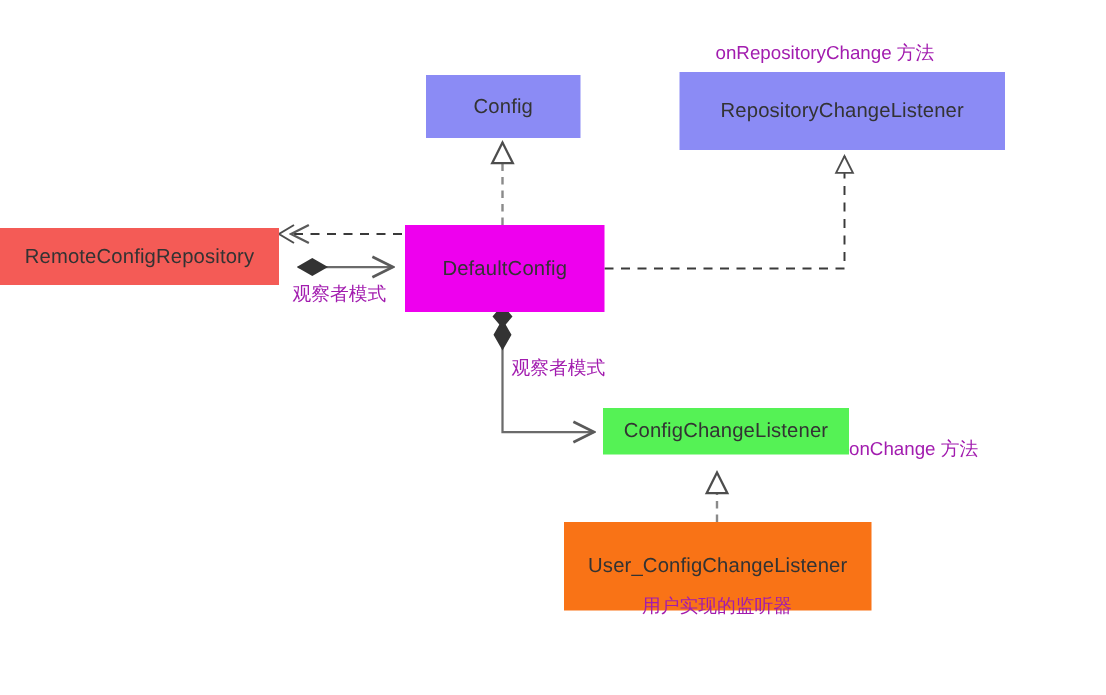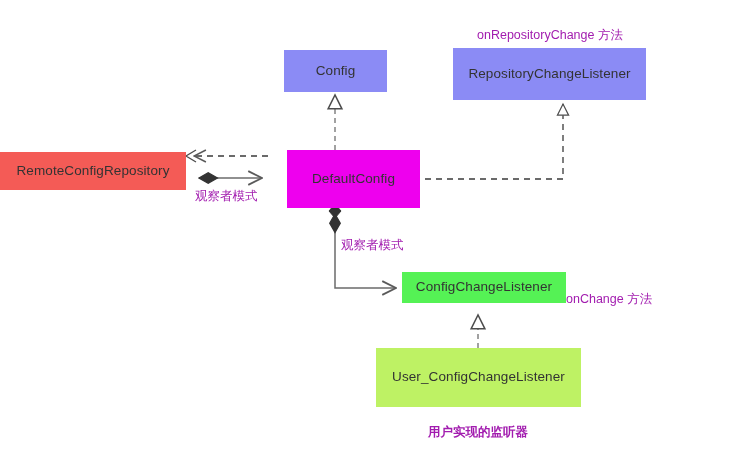--- a/index.html
+++ b/index.html
@@ -40,45 +40,44 @@
   .node-config {
     left: 284px;
     top: 50px;
     width: 103px;
     height: 42px;
     background: #8b8bf5;
   }
   .node-repository-change-listener {
     left: 453px;
     top: 48px;
-    width: 193px;
+    width: 217px;
     height: 52px;
     background: #8b8bf5;
   }
   .node-default-config {
     left: 270px;
     top: 150px;
     width: 133px;
     height: 58px;
     background: #ee00ee;
-    margin-left: 17px;
   }
   .node-config-change-listener {
     left: 402px;
     top: 272px;
     width: 164px;
     height: 31px;
     background: #55f255;
   }
   .node-user-config-change-listener {
     left: 376px;
     top: 348px;
     width: 205px;
     height: 59px;
-    background: #bef264;
+    background: #f97316;
   }
   .edge-label {
     position: absolute;
     color: #a21caf;
     font-size: 12.5px;
     white-space: nowrap;
     user-select: none;
   }
   .label-on-repository-change {
     left: 477px;
@@ -92,22 +91,21 @@
   .label-observer-horizontal {
     left: 195px;
     top: 188px;
   }
   .label-observer-vertical {
     left: 341px;
     top: 237px;
   }
   .label-user-listener {
     left: 428px;
-    top: 424px;
-    font-weight: bold;
+    top: 396px;
   }
   #edge-layer {
     position: absolute;
     left: 0;
     top: 0;
     width: 737px;
     height: 463px;
     pointer-events: none;
   }
 </style>

